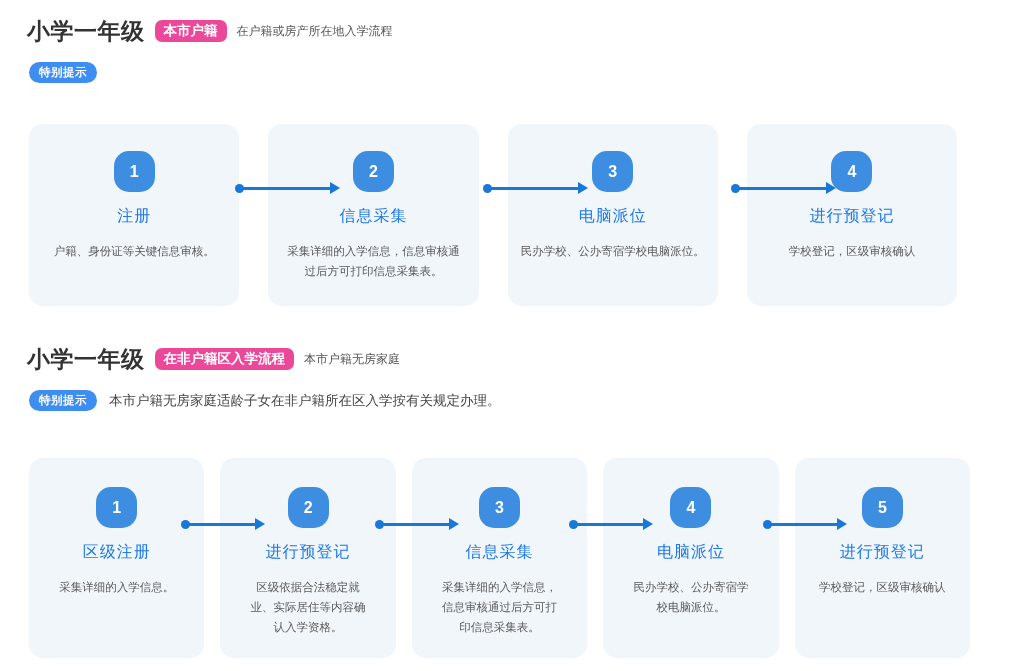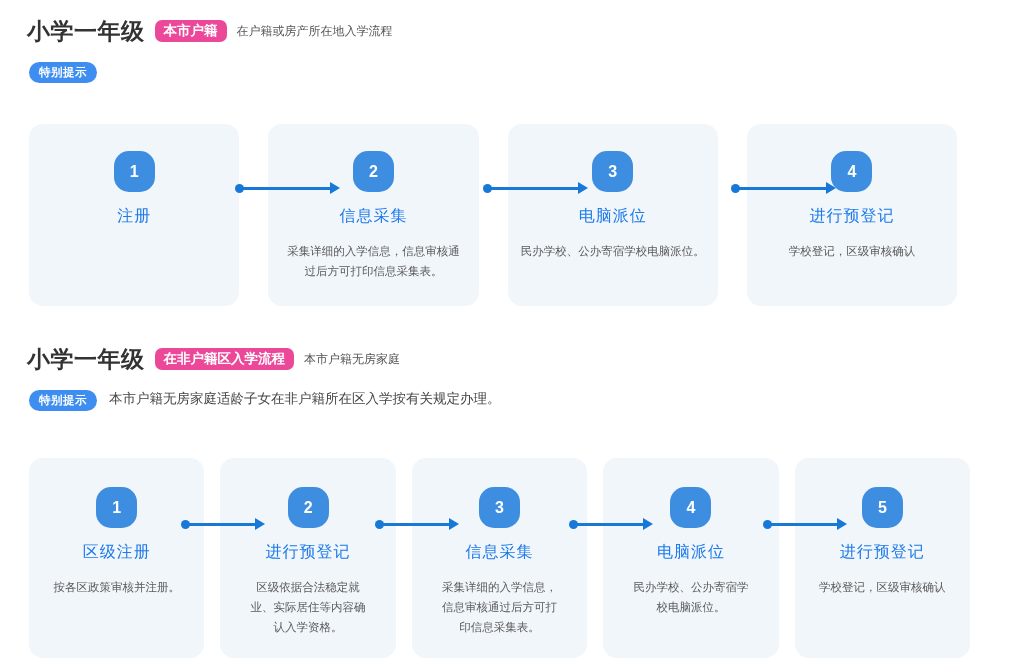--- a/index.html
+++ b/index.html
@@ -49,20 +49,21 @@
   }
   .sec-title .rest {
     font-size: 12px;
     color: #555555;
     font-weight: normal;
     white-space: nowrap;
   }
 
   .sec-note {
     display: flex;
+    align-items: center;
     padding-left: 29px;
     margin-top: 14px;
   }
   .sec-note .tip-badge {
     display: inline-flex;
     align-items: center;
     justify-content: center;
     background: #3d8ef0;
     color: #ffffff;
     font-size: 11.5px;
@@ -189,20 +190,21 @@
     </div>
     <div class="sec-note">
       <span class="tip-badge">特别提示</span>
     </div>
   </div>
 
   <div class="flow" id="row1">
     <div class="card">
       <div class="num">1</div>
       <div class="ctitle">注册</div>
+      <div class="cdesc" style="width:176px;">户籍、身份证等关键信息审核。</div>
     </div>
     <div class="card">
       <div class="num">2</div>
       <div class="ctitle">信息采集</div>
       <div class="cdesc" style="width:176px;">采集详细的入学信息，信息审核通过后方可打印信息采集表。</div>
     </div>
     <div class="card">
       <div class="num">3</div>
       <div class="ctitle">电脑派位</div>
       <div class="cdesc" style="width:186px;">民办学校、公办寄宿学校电脑派位。</div>
@@ -239,21 +241,21 @@
     <div class="sec-note">
       <span class="tip-badge">特别提示</span>
       <span class="note-text">本市户籍无房家庭适龄子女在非户籍所在区入学按有关规定办理。</span>
     </div>
   </div>
 
   <div class="flow" id="row2">
     <div class="card">
       <div class="num">1</div>
       <div class="ctitle">区级注册</div>
-      <div class="cdesc" style="width:160px;">按各区政策审核并注册。</div>
+      <div class="cdesc" style="width:160px;">采集详细的入学信息。</div>
     </div>
     <div class="card">
       <div class="num">2</div>
       <div class="ctitle">进行预登记</div>
       <div class="cdesc" style="width:124px;">区级依据合法稳定就业、实际居住等内容确认入学资格。</div>
     </div>
     <div class="card">
       <div class="num">3</div>
       <div class="ctitle">信息采集</div>
       <div class="cdesc" style="width:124px;">采集详细的入学信息，信息审核通过后方可打印信息采集表。</div>

